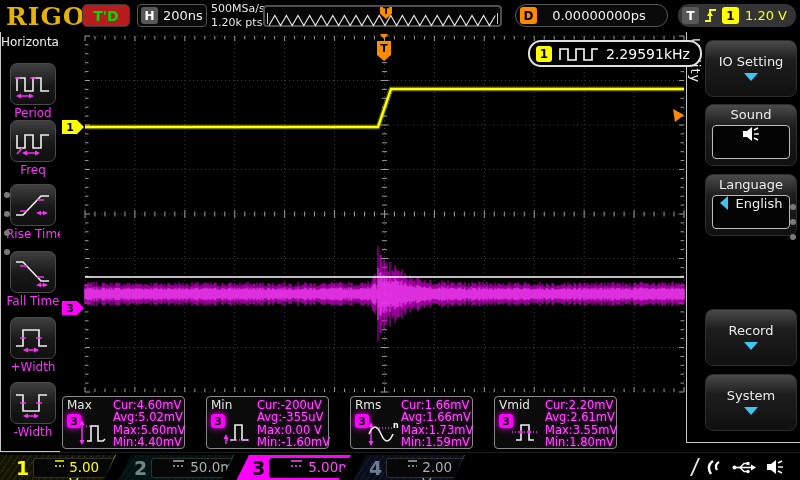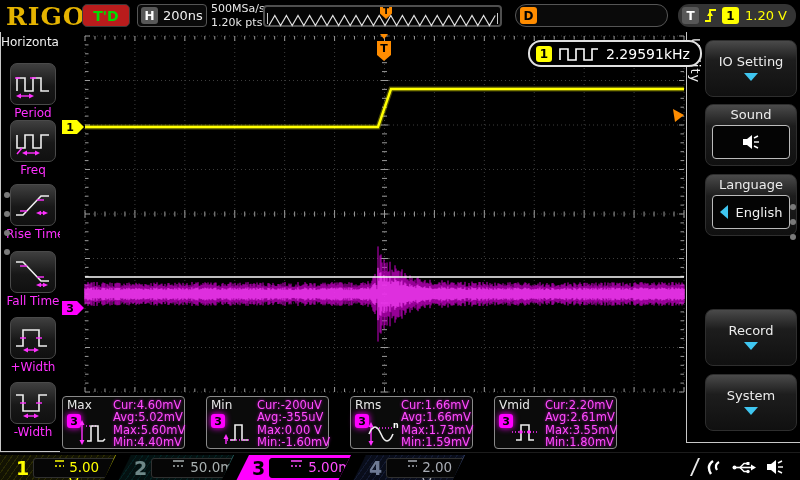--- a/index.html
+++ b/index.html
@@ -48,21 +48,21 @@
   .m-badge { position:absolute; left:4px; top:17px; width:14px; height:14px; background:#ff00ff; color:#000; border-radius:3px; font-size:11px; font-weight:bold; display:flex; align-items:center; justify-content:center; box-shadow:0 0 6px #ff00ff; }
   .m-icon { position:absolute; left:15px; bottom:2px; }
   .m-lines { position:absolute; left:50px; top:2px; color:#ff4dff; font-size:11.5px; line-height:12.3px; text-shadow:0 0 3px rgba(255,0,255,.65); white-space:nowrap; }
 
   
   #rightmenu { position:absolute; left:686px; top:32px; width:114px; height:411px; background:#000; border-left:1px solid #c8c8c8; border-bottom:1px solid #c8c8c8; }
   .util { position:absolute; left:1px; top:6px; writing-mode:vertical-rl; color:#f0f0f0; font-size:13px; letter-spacing:1px; }
   .rbtn { position:absolute; left:18px; width:92px; background:linear-gradient(180deg,#4a4a4a,#1d1d1d 35%,#101010); border:1px solid #2e2e2e; border-radius:8px; color:#ececec; font-size:13px; text-align:center; }
   .tri-down { width:0; height:0; border-left:7px solid transparent; border-right:7px solid transparent; border-top:8px solid #3fc6f0; margin:4px auto 0; }
   .tri-left { width:0; height:0; border-top:7px solid transparent; border-bottom:7px solid transparent; border-right:8px solid #3fc6f0; }
-  .innerbox { margin:3px 6px 6px; background:#040404; border:1px solid #bbb; border-radius:4px; height:34px; display:flex; align-items:center; justify-content:center; gap:8px; color:#f0f0f0; }
+  .innerbox { margin:3px 6px 6px; background:#040404; border:1px solid #bbb; border-radius:4px; height:34px; display:flex; align-items:flex-start; justify-content:center; gap:8px; color:#f0f0f0; }
   .pagedots { position:absolute; right:4px; top:172px; display:flex; flex-direction:column; gap:9px; }
   .pagedots i { width:6px; height:6px; border-radius:50%; background:#7a7a7a; }
 
   
   #bottombar { position:absolute; left:0; top:452px; width:800px; height:28px; background:#000; border-top:1px solid #1c1c1c; }
   .tab { position:absolute; top:2px; height:26px; display:flex; align-items:center; }
   .tab .num { font-size:19px; font-weight:bold; margin-left:16px; width:16px; }
   .tab .vbox { height:20px; background:#060606; border:1px solid #303030; border-radius:3px; display:flex; gap:5px; padding:0 20px; margin-left:4px; }
   .tab .val { font-size:13.5px; }
   .tab .edge { position:absolute; right:5px; top:-2px; width:2px; height:32px; transform:skewX(-24deg); }
@@ -103,20 +103,21 @@
     <div class="preview">
       <div class="pv-inner">
         <svg id="preview-wave" width="233" height="15">
             <polyline points="1.0,12.5 6.8,2.5 12.6,12.5 18.4,2.5 24.2,12.5 30.0,2.5 35.8,12.5 41.6,2.5 47.4,12.5 53.2,2.5 59.0,12.5 64.8,2.5 70.6,12.5 76.4,2.5 82.2,12.5 88.0,2.5 93.8,12.5 99.6,2.5 105.4,12.5 111.2,2.5 117.0,12.5 122.8,2.5 128.6,12.5 134.4,2.5 140.2,12.5 146.0,2.5 151.8,12.5 157.6,2.5 163.4,12.5 169.2,2.5 175.0,12.5 180.8,2.5 186.6,12.5 192.4,2.5 198.2,12.5 204.0,2.5 209.8,12.5 215.6,2.5 221.4,12.5 227.2,2.5 " fill="none" stroke="#ddd" stroke-width="1.2"></polyline>
           </svg>
       </div>
       <div class="pv-trig">T</div>
     </div>
     <div class="dbox">
       <span class="badge orange">D</span>
+      <span class="dv">0.00000000ps</span>
     </div>
     <div class="tbox">
       <span class="badge gray">T</span>
       <svg width="15" height="17">
         <polyline points="2,14 7,14 7,3 13,3" fill="none" stroke="#ffff00" stroke-width="1.8"></polyline>
         <polygon points="4,9 10,9 7,4" fill="#ffff00"></polygon>
       </svg>
       <span class="badge yellow">1</span>
       <span class="lv">1.20 V</span>
     </div>

